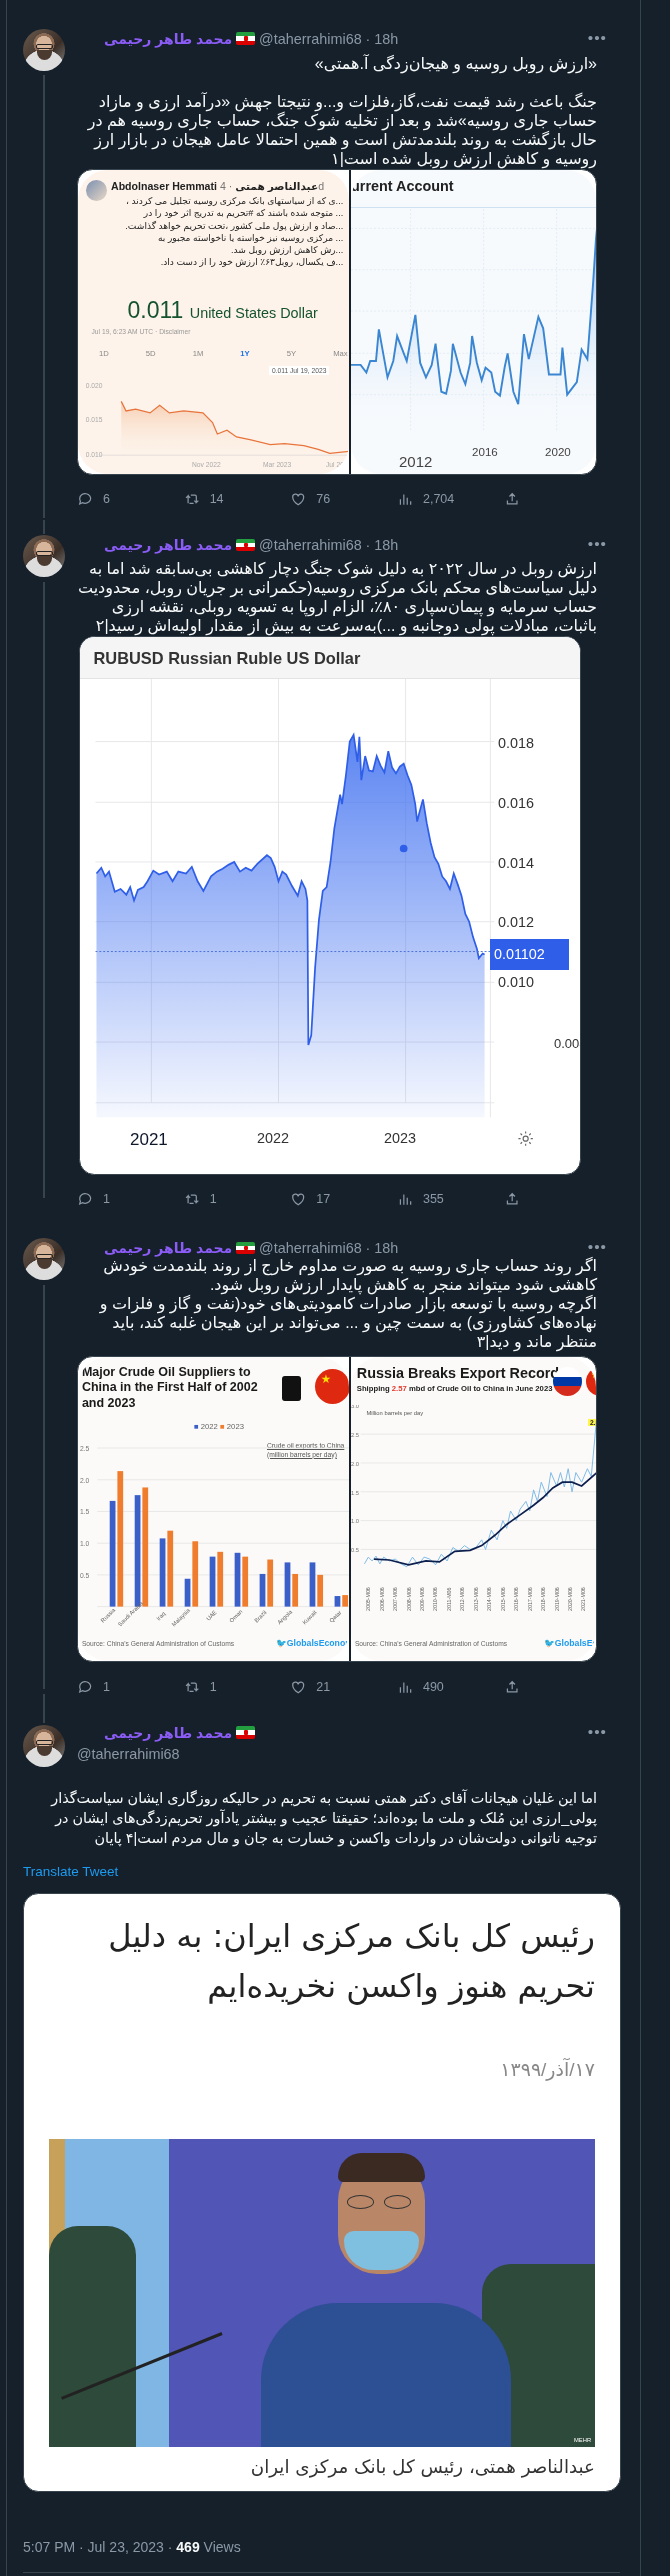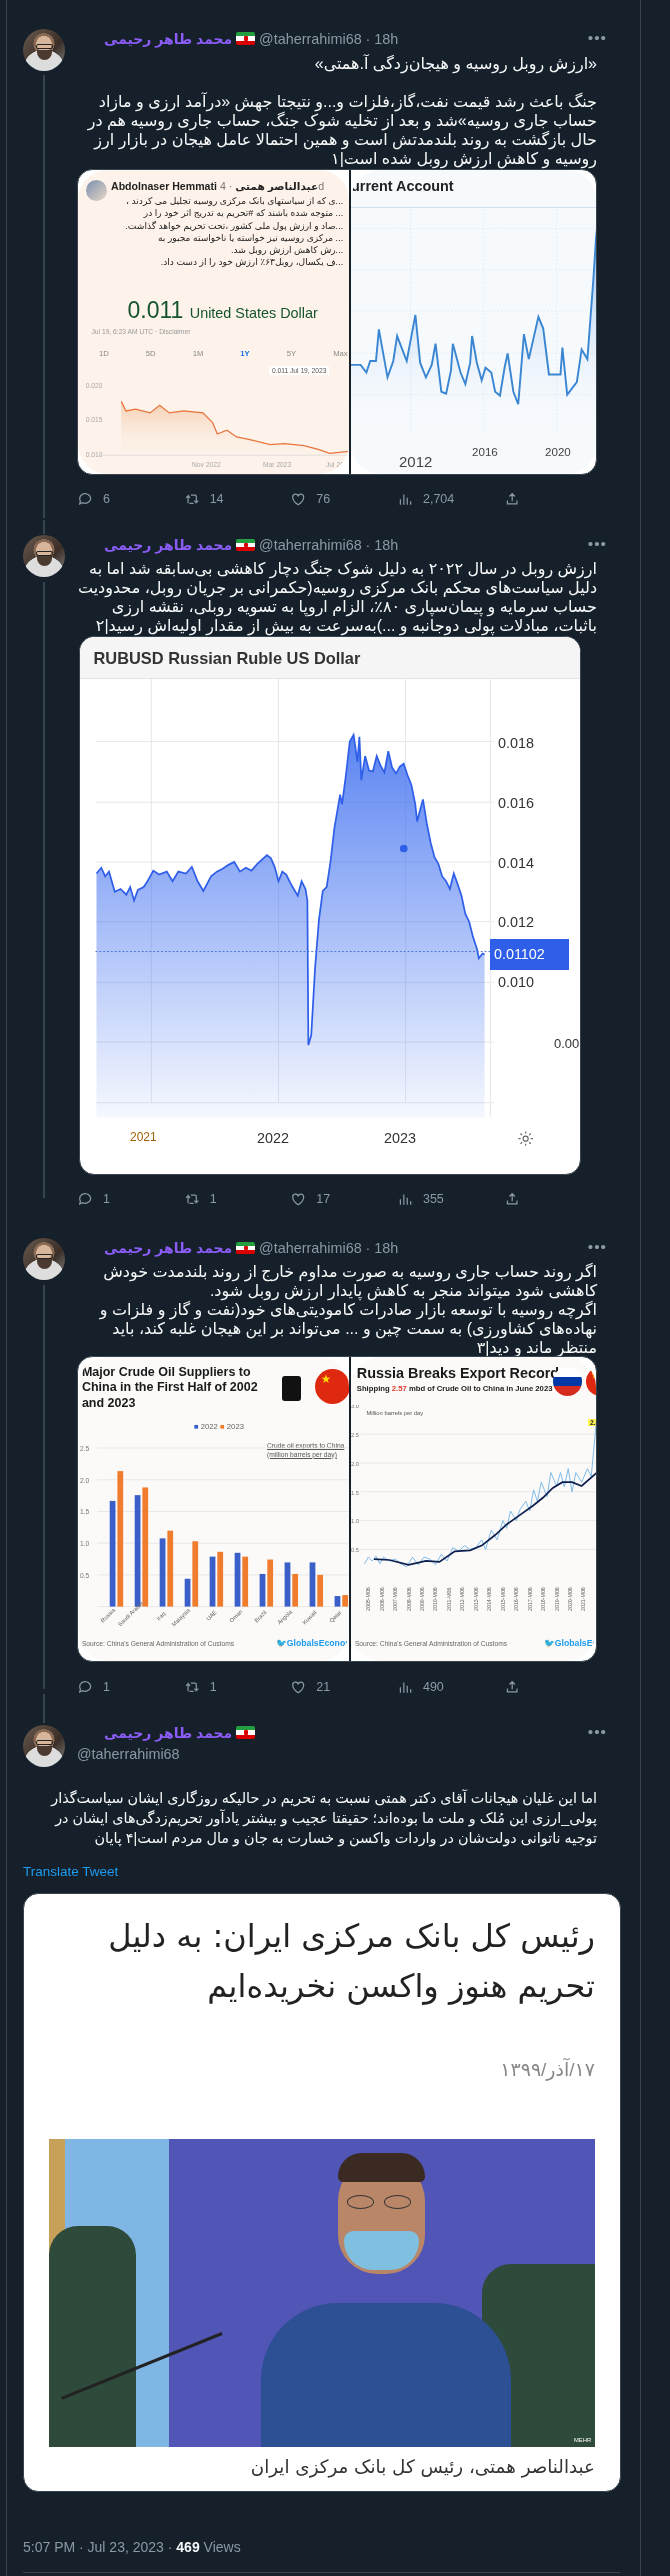--- a/index.html
+++ b/index.html
@@ -238,21 +238,21 @@
       <circle cx="336" cy="176" r="4" fill="#2f5fe8"></circle>
       <line x1="16" y1="283" x2="430" y2="283" stroke="#4a6fd8" stroke-width="1" stroke-dasharray="2 2"></line>
     </svg>
     <span class="axis-lbl" style="left:418px;top:98px;font-size:14.4px;color:#333;">0.018</span>
     <span class="axis-lbl" style="left:418px;top:158px;font-size:14.4px;color:#333;">0.016</span>
     <span class="axis-lbl" style="left:418px;top:218px;font-size:14.4px;color:#333;">0.014</span>
     <span class="axis-lbl" style="left:418px;top:277px;font-size:14.4px;color:#333;">0.012</span>
     <span class="axis-lbl" style="left:418px;top:337px;font-size:14.4px;color:#333;">0.010</span>
     <span class="axis-lbl" style="left:444px;top:399px;font-size:13px;color:#333;margin-left:30px;">0.008</span>
     <div style="position:absolute;left:410px;top:302px;width:79px;height:31px;background:#2f5fe8;color:#fff;font-size:14.4px;line-height:31px;padding-left:3.9px;">0.01102</div>
-    <span class="axis-lbl" style="left:50px;top:493px;font-size:12px;color:#a16207;">2021</span>
+    <span class="axis-lbl" style="left:50px;top:493px;font-size:17px;color:#0f172a;">2021</span>
     <span class="axis-lbl" style="left:177px;top:493px;font-size:14.4px;color:#333;">2022</span>
     <span class="axis-lbl" style="left:304px;top:493px;font-size:14.4px;color:#333;">2023</span>
     <svg style="position:absolute;left:437px;top:493px;" width="17.3" height="17.3" viewBox="0 0 24 24">
         <circle cx="12" cy="12" r="3.5" fill="none" stroke="#666" stroke-width="1.6"></circle>
         <path d="M12 2v3M12 19v3M2 12h3M19 12h3M4.9 4.9l2.1 2.1M17 17l2.1 2.1M4.9 19.1L7 17M17 7l2.1-2.1" stroke="#666" stroke-width="1.6"></path>
       </svg>
   </div>
 
   <div class="actions" style="top:670px;">
     <div class="action">
@@ -299,21 +299,21 @@
         <i class="g"></i>
         <i class="w"></i>
         <i class="r"></i>
         <b></b>
       </span>
     <span class="handle">@taherrahimi68</span>
     <span class="dot">·</span>
     <span class="time">18h</span>
   </div>
   <div class="more" style="top:15.4px;">•••</div>
-  <div class="body-text" style="top:39px;">اگر روند حساب جاری روسیه به صورت مداوم خارج از روند بلندمدت خودش کاهشی شود میتواند منجر به کاهش پایدار ارزش روبل شود.
+  <div class="body-text" style="top:33px;">اگر روند حساب جاری روسیه به صورت مداوم خارج از روند بلندمدت خودش کاهشی شود میتواند منجر به کاهش پایدار ارزش روبل شود.
 اگرچه روسیه با توسعه بازار صادرات کامودیتی‌های خود(نفت و گاز و فلزات و نهاده‌های کشاورزی) به سمت چین و ... می‌تواند بر این هیجان غلبه کند، باید منتظر ماند و دید|۳</div>
 
   <div class="media" style="top:133px;height:306px;">
 
     <div class="pane" style="left:0;width:271px;background:#fbfaf8;">
       <div style="position:absolute;left:3.9px;top:7.7px;width:193px;font-size:12.5px;font-weight:bold;line-height:15.4px;color:#1a1a1a;">Major Crude Oil Suppliers to China in the First Half of 2002 and 2023</div>
       <div style="position:absolute;left:204px;top:19px;width:19px;height:25px;background:#111;border-radius:2.9px;"></div>
       <div style="position:absolute;left:237px;top:11.6px;width:35px;height:35px;border-radius:50%;background:#de2910;">
           <span style="position:absolute;left:5.8px;top:3.9px;color:#ffde00;font-size:11.6px;">★</span>
         </div>

